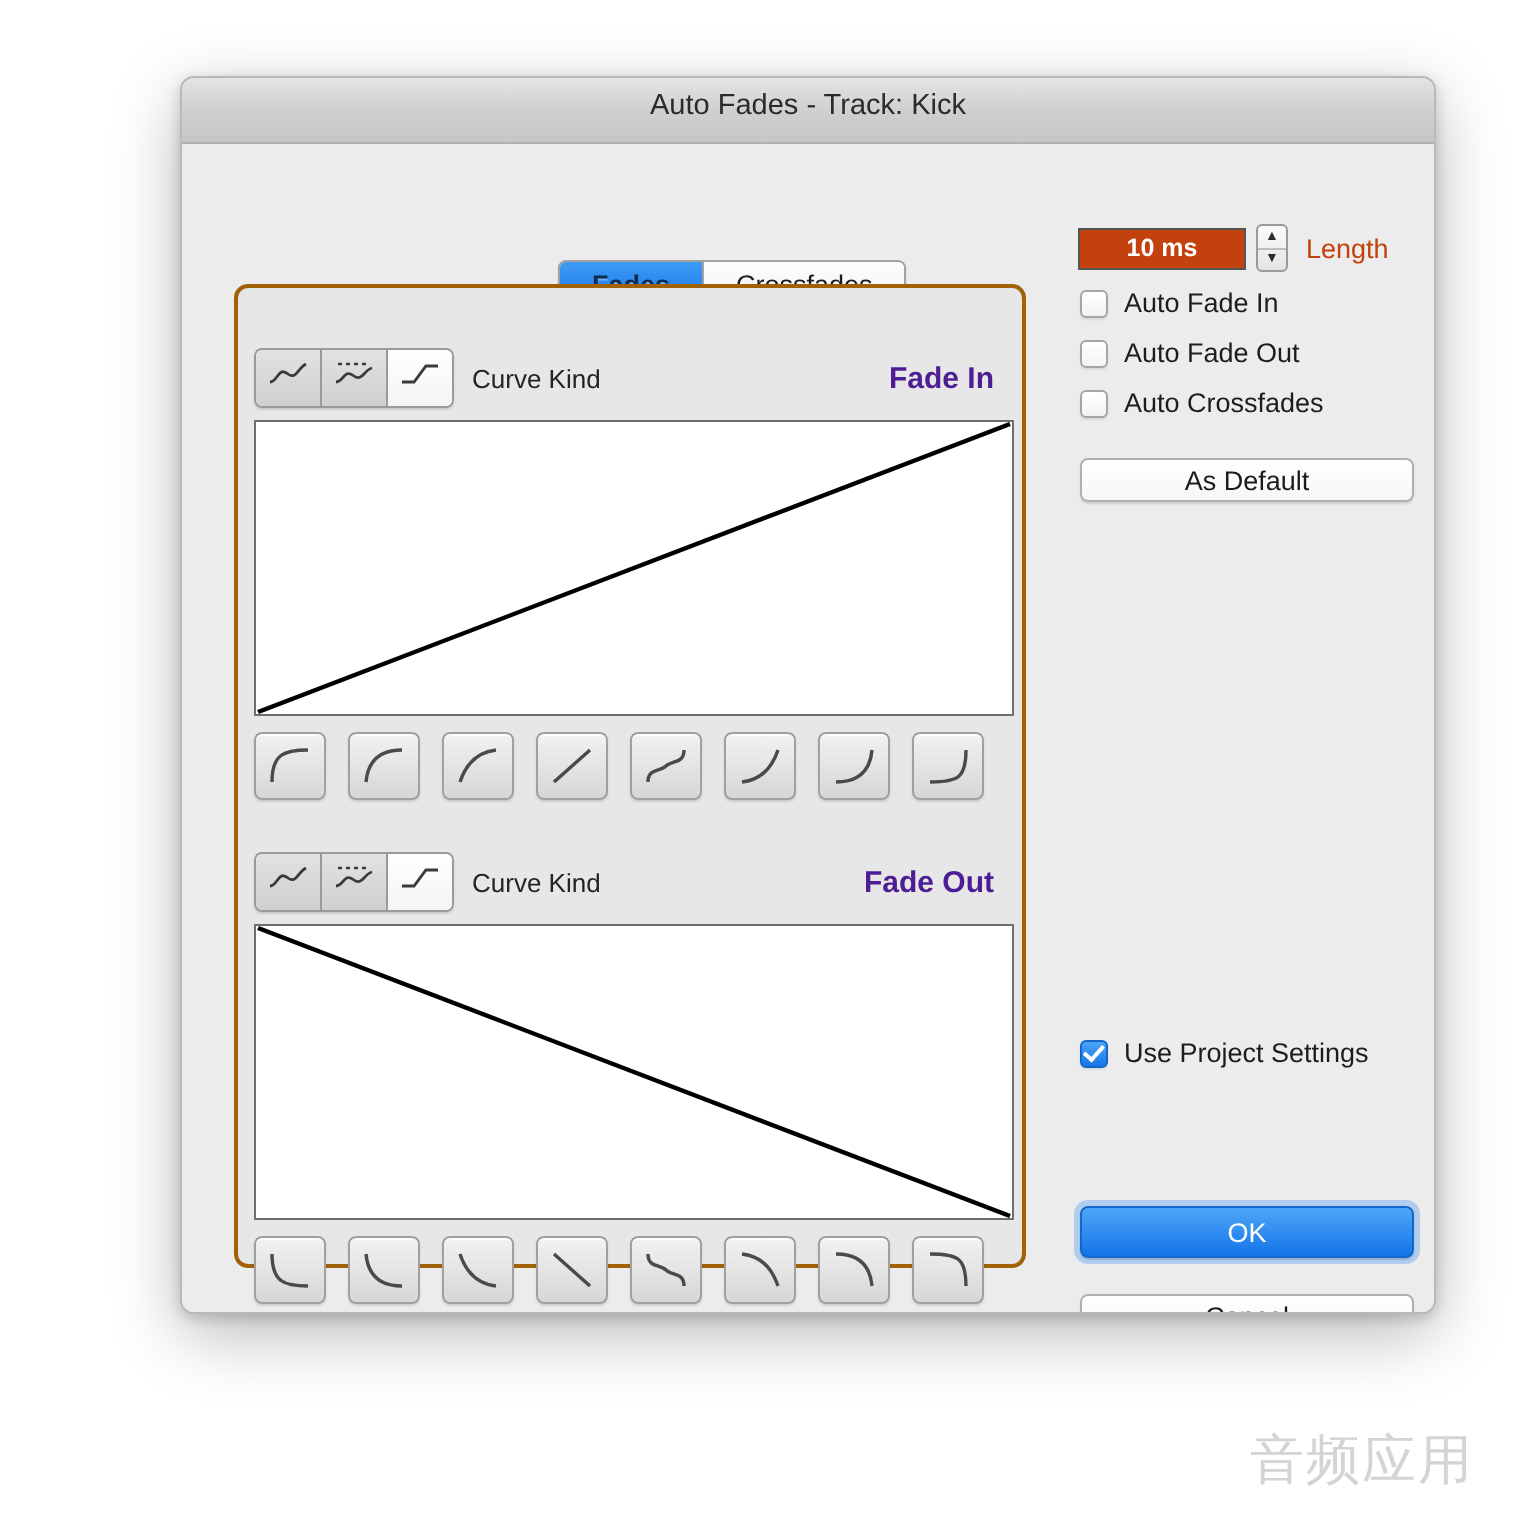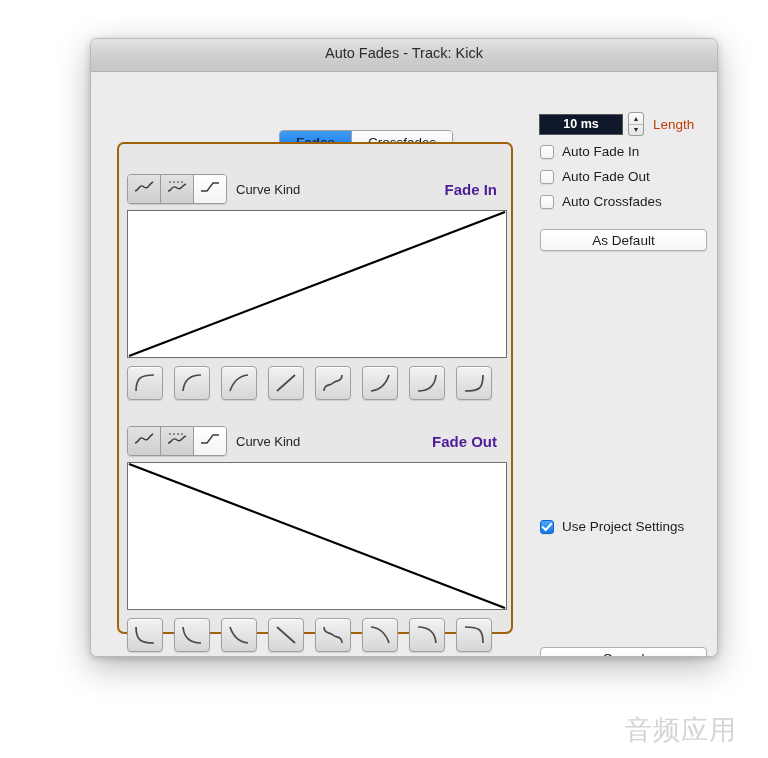--- a/index.html
+++ b/index.html
@@ -201,21 +201,21 @@
   .length-row {
     position: absolute;
     left: 3px;
     top: 40px;
     display: flex;
     align-items: center;
   }
   .length-field {
     width: 84px;
     height: 21px;
-    background: #0f172a;
+    background: #c2410c;
     border: 1px solid #555;
     display: flex;
     align-items: center;
     justify-content: center;
     color: #ffffff;
     font-size: 12.5px;
     font-weight: bold;
     box-sizing: border-box;
   }
   .stepper {
@@ -512,20 +512,21 @@
           <span class="check-label">Auto Crossfades</span>
         </div>
 
         <div class="push-btn" style="top:157px;">As Default</div>
 
         <div class="check-row" style="top:447px;">
           <span class="checkbox checked"></span>
           <span class="check-label">Use Project Settings</span>
         </div>
 
+        <div class="push-btn primary" style="top:531px;">OK</div>
         <div class="push-btn" style="top:575px;">Cancel</div>
 
       </div>
 
     </div>
   </div>
 
   <div class="watermark">音频应用</div>
 
 </div>

